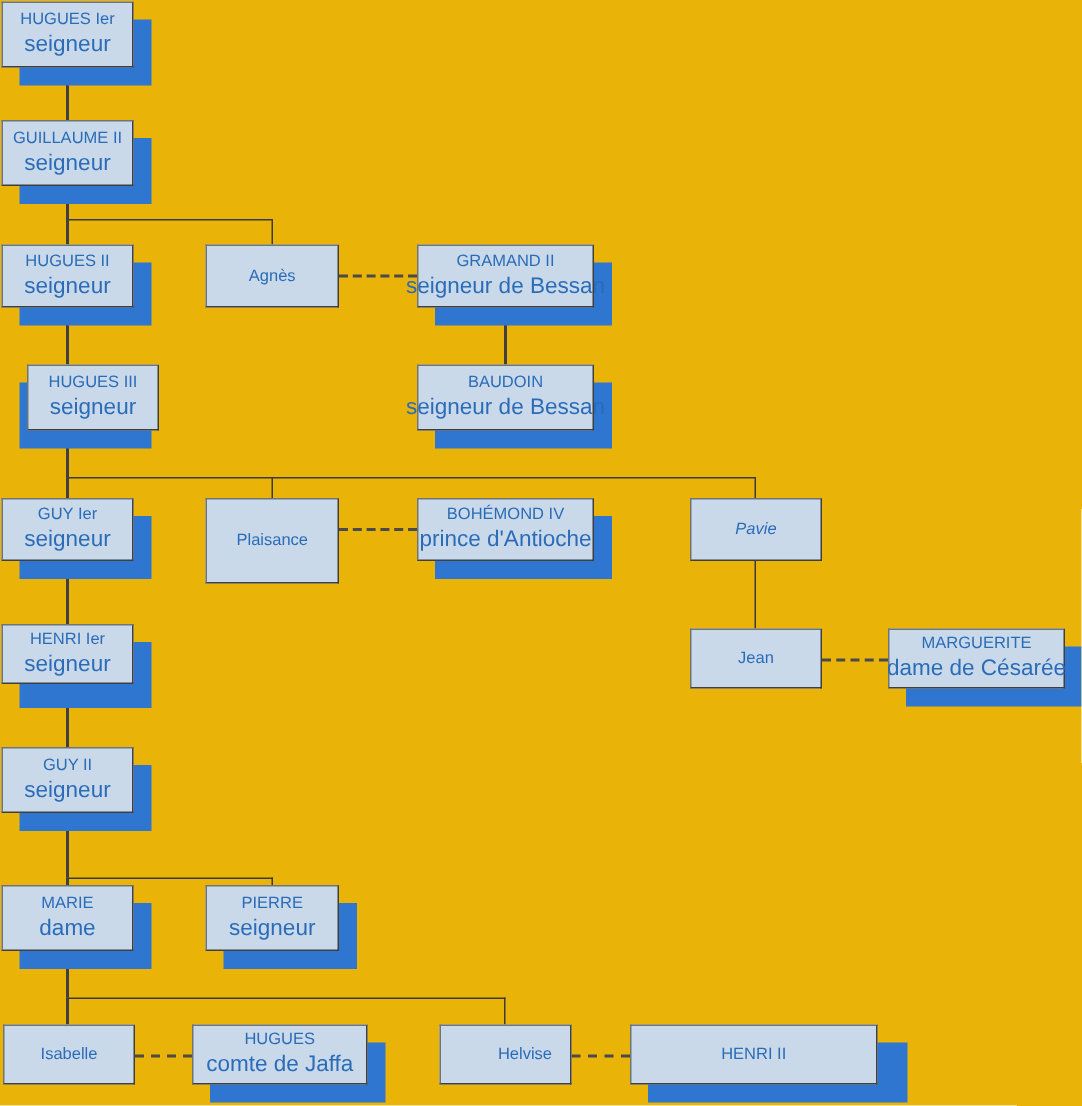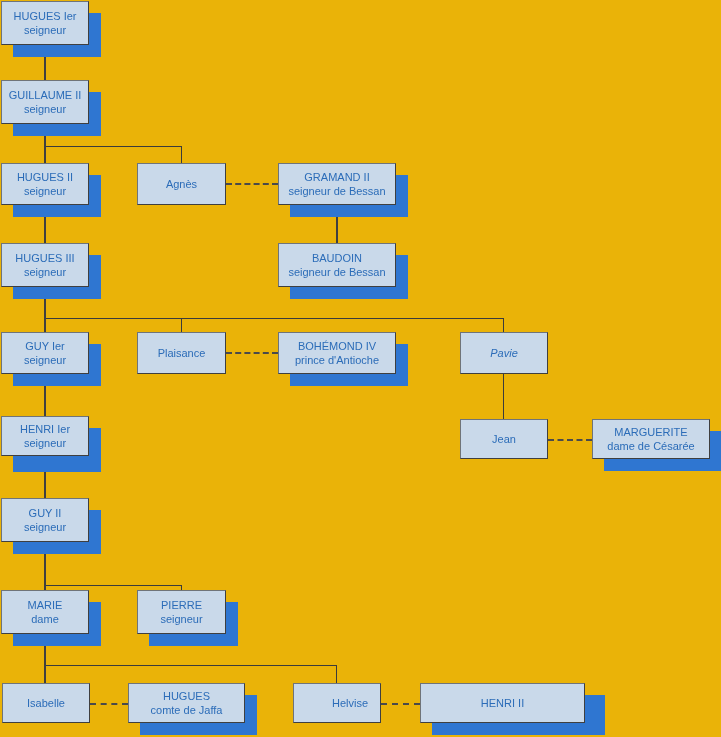--- a/index.html
+++ b/index.html
@@ -41,21 +41,21 @@
     display:flex;
     flex-direction:column;
     align-items:center;
     justify-content:center;
     line-height:1.28;
     text-align:center;
     z-index:3;
   }
   .node .l1,.node .l2{display:block;white-space:nowrap;}
   .node .l1{font-size:11px;}
-  .node .l2{font-size:11px;}
+  .node .l2{font-size:15px;}
   .node.single .l1{font-size:11px;}
   .shadow{
     position:absolute;
     background:#2f76d1;
     z-index:1;
   }
 </style>
 </head>
 <body>
 
@@ -122,35 +122,35 @@
       </div>
       <div class="node single" style="left: 137px; top: 163px; width: 89px; height: 42px;">
         <span class="l1">Agnès</span>
       </div>
       <div class="shadow" style="left: 290px; top: 175px; width: 118px; height: 42px;"></div>
       <div class="node" style="left: 278px; top: 163px; width: 118px; height: 42px;">
         <span class="l1">GRAMAND II</span>
         <span class="l2">seigneur de Bessan</span>
       </div>
       <div class="shadow" style="left: 13px; top: 255px; width: 88px; height: 44px;"></div>
-      <div class="node" style="left: 1px; top: 243px; width: 88px; height: 44px;">
+      <div class="node" style="left: 18px; top: 243px; width: 88px; height: 44px;">
         <span class="l1">HUGUES III</span>
         <span class="l2">seigneur</span>
       </div>
       <div class="shadow" style="left: 290px; top: 255px; width: 118px; height: 44px;"></div>
       <div class="node" style="left: 278px; top: 243px; width: 118px; height: 44px;">
         <span class="l1">BAUDOIN</span>
         <span class="l2">seigneur de Bessan</span>
       </div>
       <div class="shadow" style="left: 13px; top: 344px; width: 88px; height: 42px;"></div>
       <div class="node" style="left: 1px; top: 332px; width: 88px; height: 42px;">
         <span class="l1">GUY Ier</span>
         <span class="l2">seigneur</span>
       </div>
-      <div class="node single" style="left: 137px; top: 332px; width: 89px; height: 42px;">
+      <div class="node single" style="left: 137px; top: 332px; width: 89px; height: 57px;">
         <span class="l1">Plaisance</span>
       </div>
       <div class="shadow" style="left: 290px; top: 344px; width: 118px; height: 42px;"></div>
       <div class="node" style="left: 278px; top: 332px; width: 118px; height: 42px;">
         <span class="l1">BOHÉMOND IV</span>
         <span class="l2">prince d'Antioche</span>
       </div>
       <div class="node single" style="left: 460px; top: 332px; width: 88px; height: 42px; font-style: italic;">
         <span class="l1">Pavie</span>
       </div>

